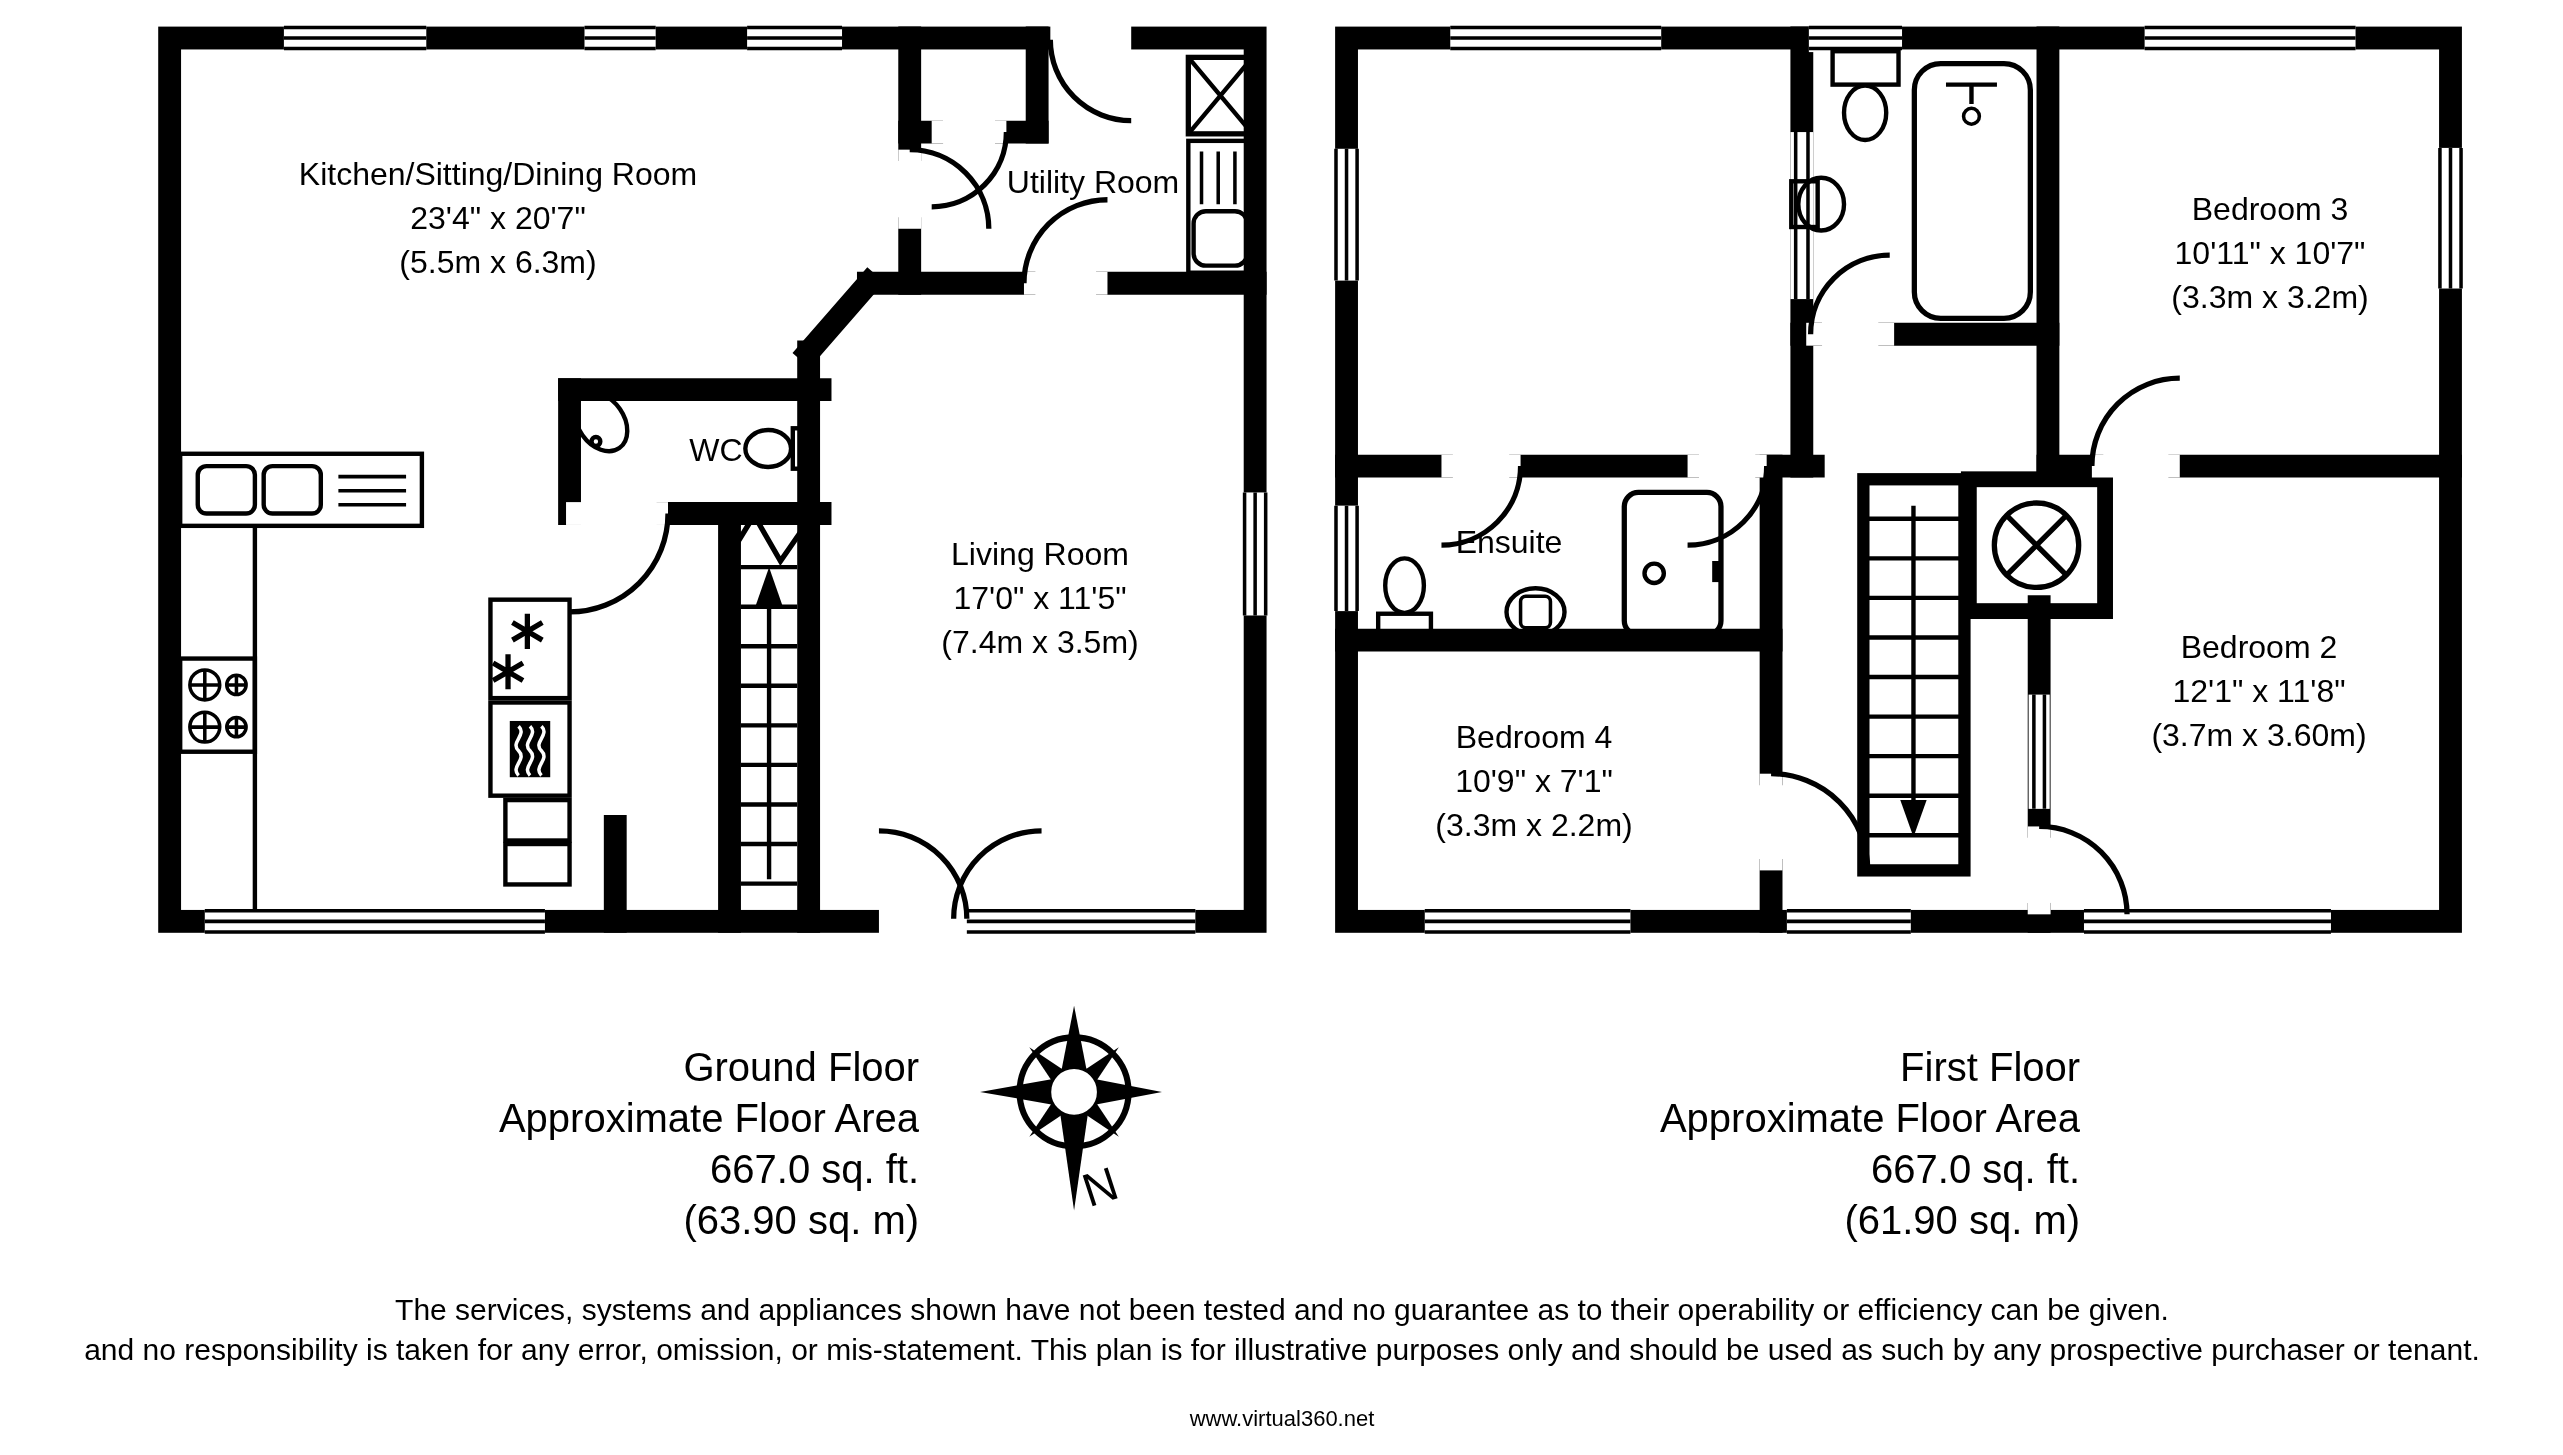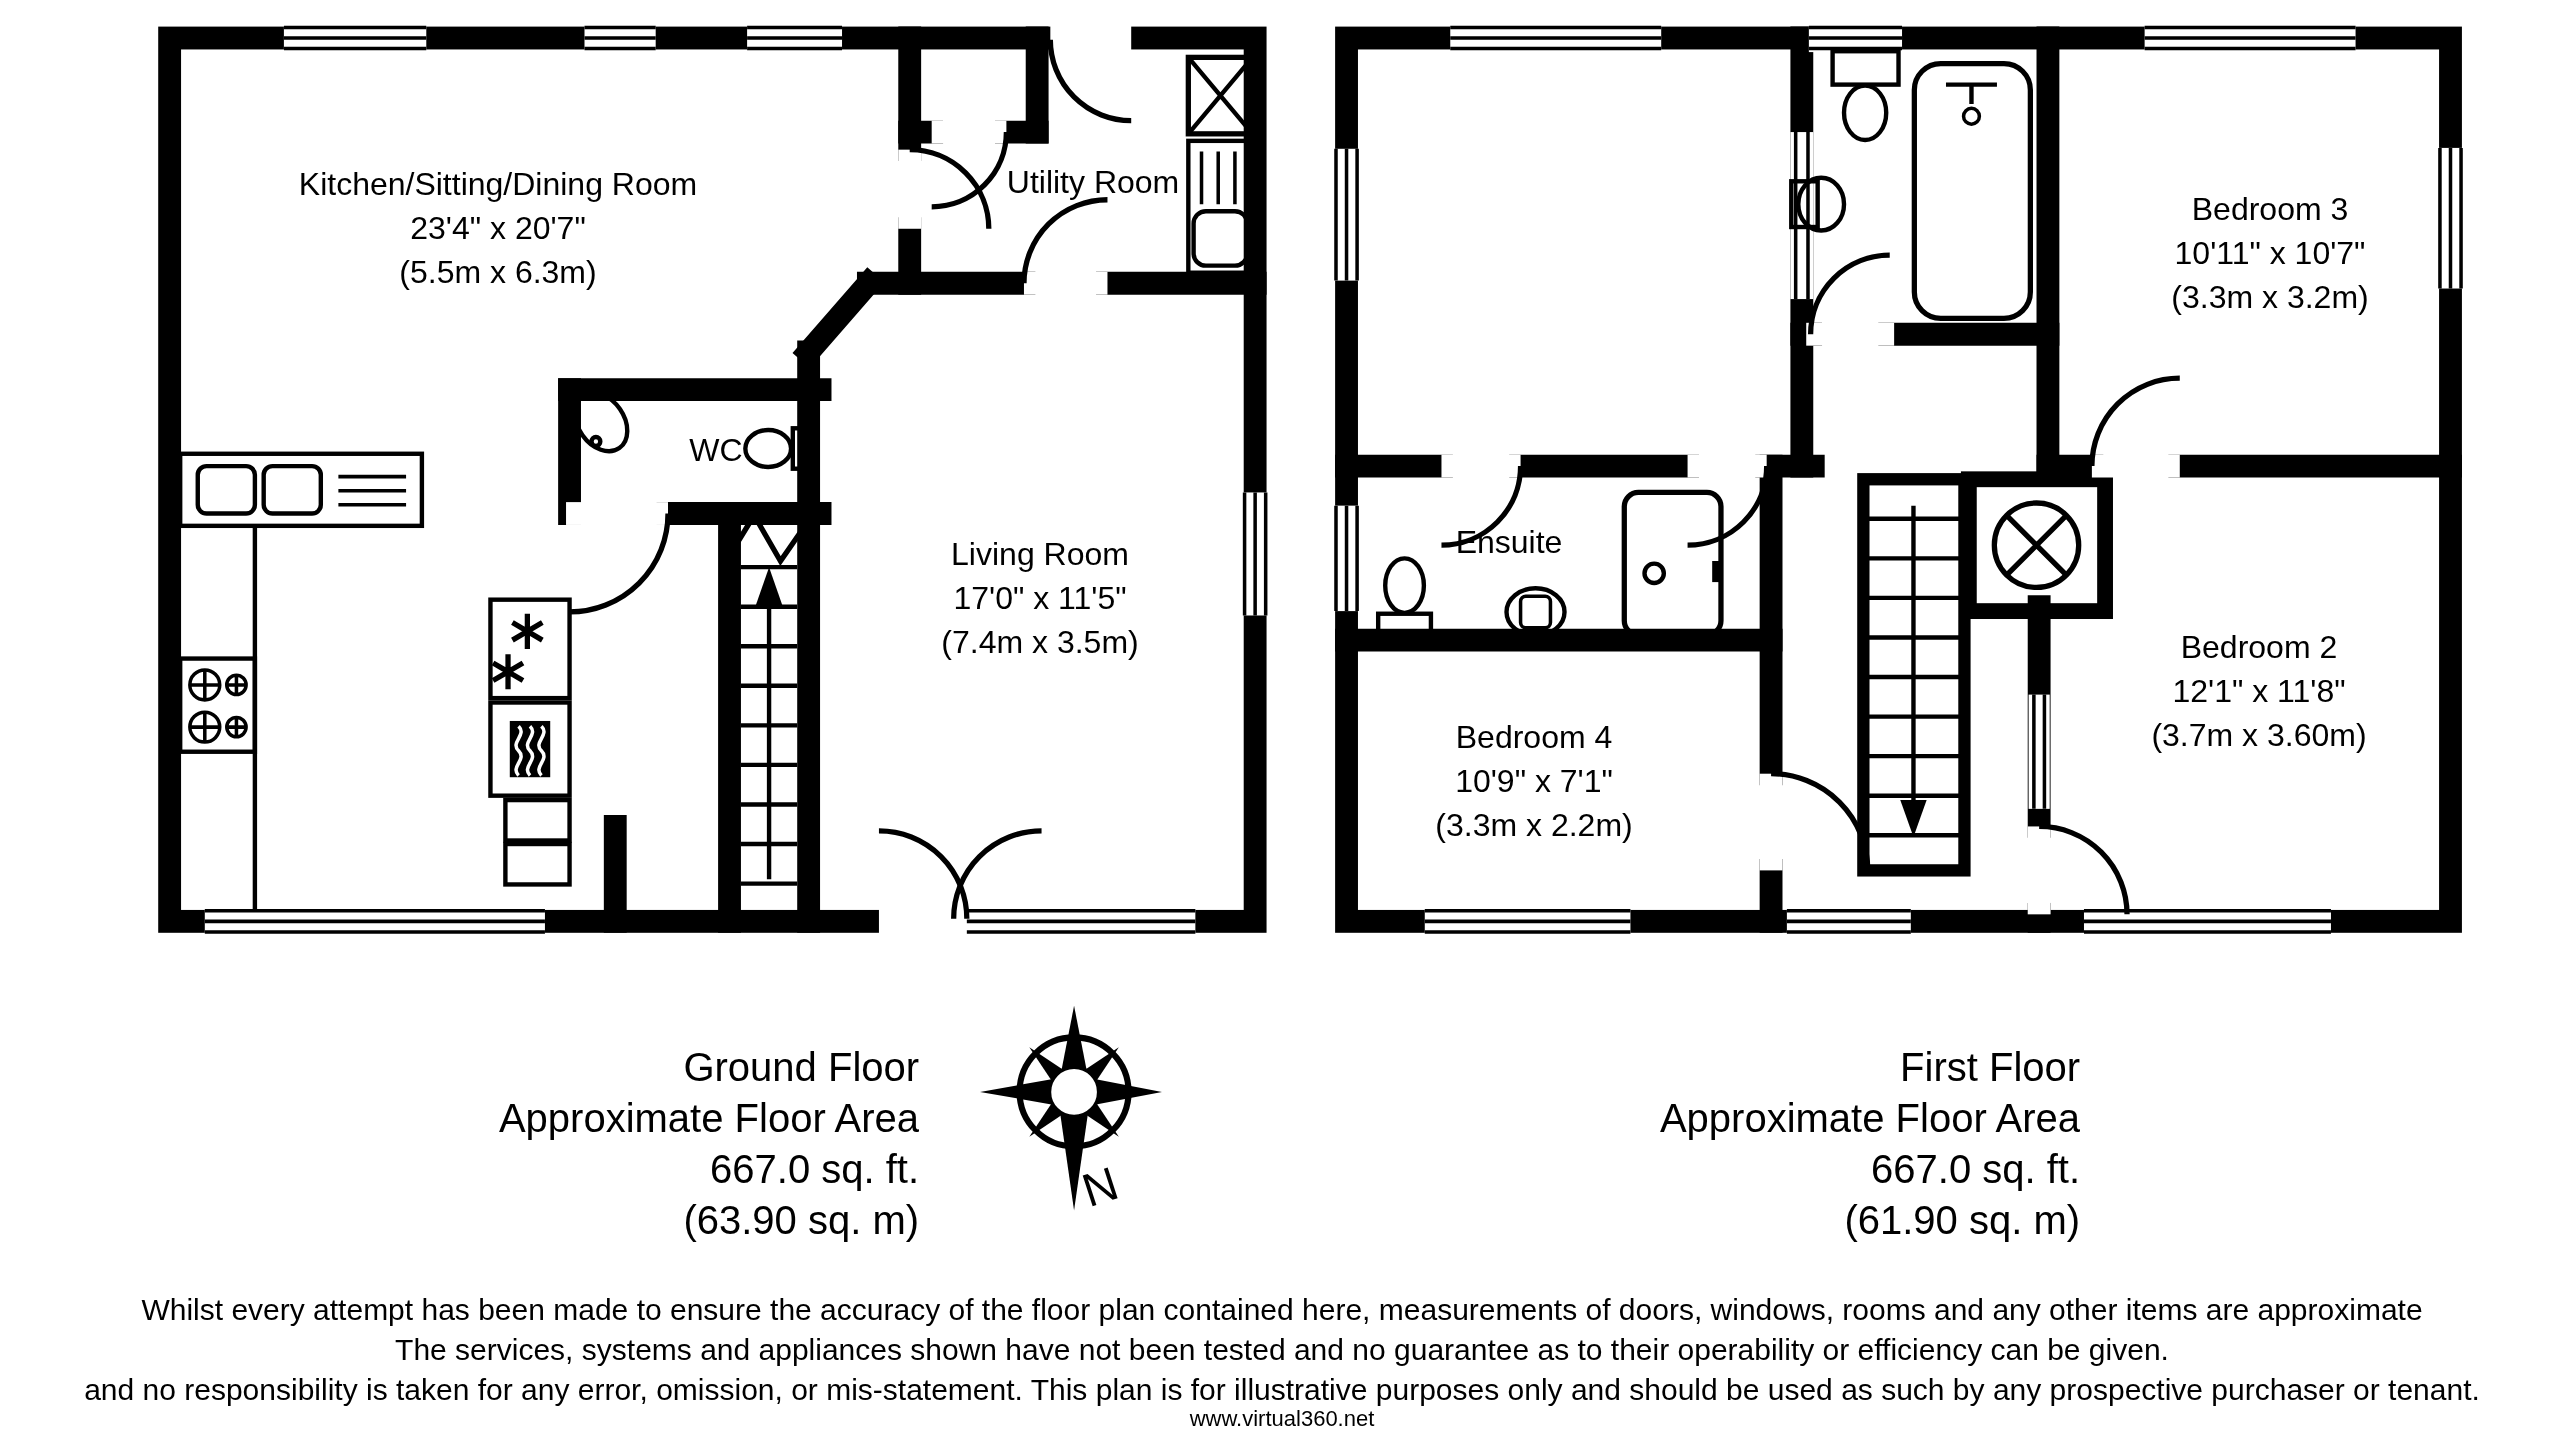--- a/index.html
+++ b/index.html
@@ -253,21 +253,21 @@
     <g stroke="none">
       <polygon points="0,-98 16,-16 -16,-16"></polygon>
       <polygon points="0,135 17,16 -17,16"></polygon>
       <polygon points="-107,0 -16,-16 -16,16"></polygon>
       <polygon points="100,0 16,-16 16,16"></polygon>
     </g>
     <circle r="28" fill="#ffffff" stroke="#000" stroke-width="4"></circle>
   </g>
 </svg>
 
-  <div class="room-label" style="left:498px;top:162px">
+  <div class="room-label" style="left:498px;top:152px">
     <div>Kitchen/Sitting/Dining Room</div>
     <div>23'4" x 20'7"</div>
     <div>(5.5m x 6.3m)</div>
   </div>
   <div class="room-label" style="left:1093px;top:160px">
     <div>Utility Room</div>
   </div>
   <div class="room-label" style="left:716px;top:428px">
     <div>WC</div>
   </div>
@@ -305,20 +305,19 @@
   <div class="caption" style="left:1870px;top:1042px">
     <div>First Floor</div>
     <div>Approximate Floor Area</div>
     <div>667.0 sq. ft.</div>
     <div>(61.90 sq. m)</div>
   </div>
 
   <div class="north-label">N</div>
 
   <div class="disclaimer" style="top:1290px">
-    <div>Whilst every attempt has been made to ensure the accuracy of the floor plan contained here, measurements of doors, windows, rooms and any other items are approximate</div>
     <div>The services, systems and appliances shown have not been tested and no guarantee as to their operability or efficiency can be given.</div>
     <div>and no responsibility is taken for any error, omission, or mis-statement. This plan is for illustrative purposes only and should be used as such by any prospective purchaser or tenant.</div>
   </div>
   <div class="website" style="top:1406px">www.virtual360.net</div>
 
 </div>
 
 
 </body></html>

